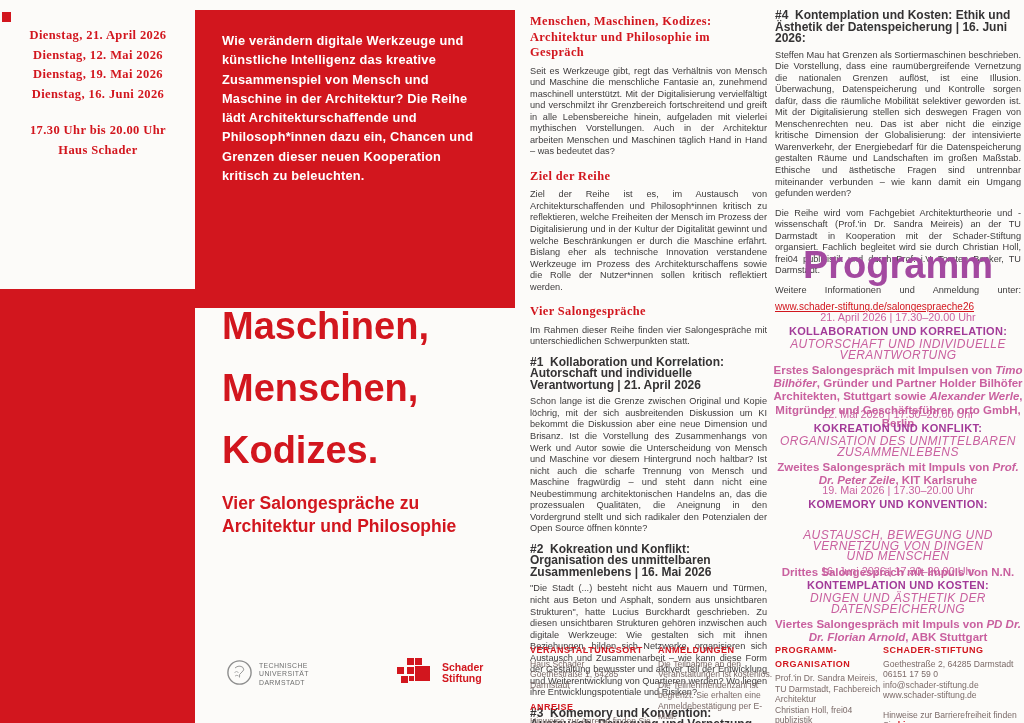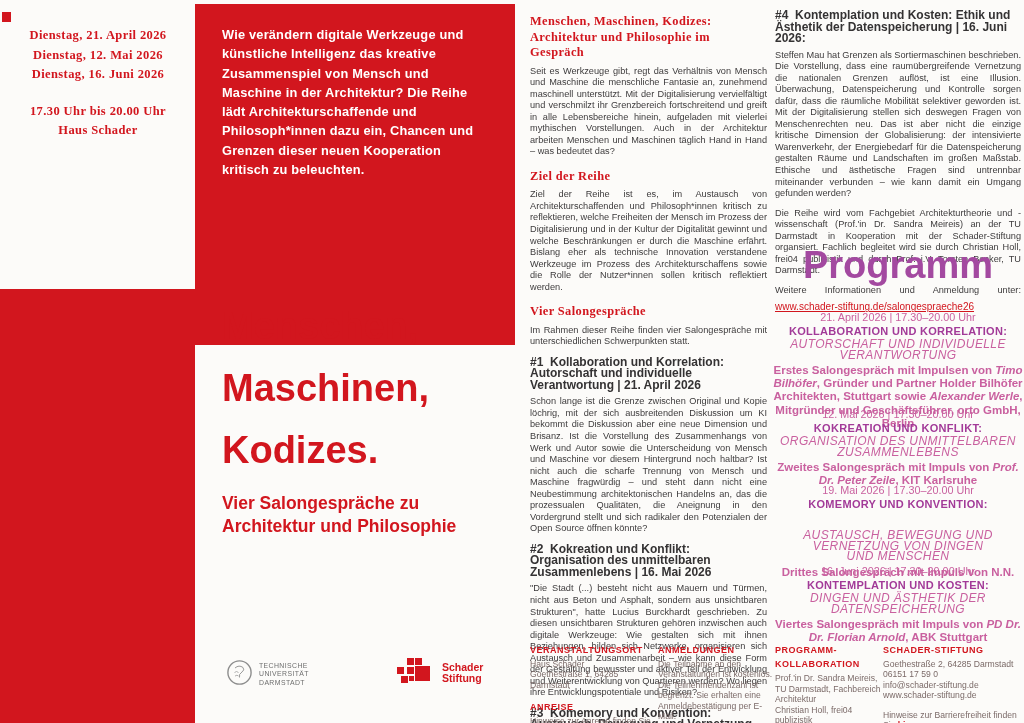--- a/index.html
+++ b/index.html
@@ -17,21 +17,21 @@
         font-family:"Liberation Sans",sans-serif;overflow:hidden;}
   .corner-mark{position:absolute;left:2px;top:12px;width:9px;height:10px;background:var(--red);}
 
   
   .col1{position:absolute;left:0;top:26px;width:196px;text-align:center;color:var(--red);
         font-family:"Liberation Serif",serif;font-weight:bold;font-size:12.5px;}
   .col1 .d{line-height:19.5px;letter-spacing:0.4px;}
   .col1 .gap{height:17px;}
 
   
-  .redbox{position:absolute;left:195px;top:4px;width:320px;height:341px;background:var(--red);}
+  .redbox{position:absolute;left:195px;top:10px;width:320px;height:298px;background:var(--red);}
   .redbox p{margin:21px 26px 0 27px;font-size:12.8px;line-height:19.3px;font-weight:bold;
             color:#fff;letter-spacing:0.2px;}
 
   
   .leftstrip{position:absolute;left:0;top:289px;width:195px;height:434px;background:var(--red);}
 
   
   .titleblock{position:absolute;left:222px;top:306px;width:300px;color:var(--red);}
   .titleblock .t{font-size:38px;font-weight:bold;line-height:40px;margin-bottom:22px;}
   .titleblock .sub{margin-top:15px;font-size:17.5px;font-weight:bold;line-height:23px;width:262px;}
@@ -78,35 +78,36 @@
 </head>
 <body>
 
 <div class="page">
 
   <div class="corner-mark"></div>
 
   <div class="col1">
     <div class="d">Dienstag, 21. April 2026</div>
     <div class="d">Dienstag, 12. Mai 2026</div>
+    <div class="d">Dienstag, 19. Mai 2026</div>
     <div class="d">Dienstag, 16. Juni 2026</div>
     <div class="gap"></div>
     <div class="d">17.30 Uhr bis 20.00 Uhr</div>
     <div class="d">Haus Schader</div>
   </div>
 
   <div class="redbox">
     <p>Wie verändern digitale Werkzeuge und künstliche Intelligenz das kreative Zusammenspiel von Mensch und Maschine in der Architektur? Die Reihe lädt Architekturschaffende und Philosoph*innen dazu ein, Chancen und Grenzen dieser neuen Kooperation kritisch zu beleuchten.</p>
   </div>
 
   <div class="leftstrip"></div>
 
   <div class="titleblock">
+    <div class="t">Maschinen,</div>
     <div class="t">Menschen,</div>
-    <div class="t">Maschinen,</div>
     <div class="t">Kodizes.</div>
     <div class="sub">Vier Salongespräche zu Architektur und Philosophie</div>
   </div>
 
   <div class="logos">
     <div class="tu">
       <span>
         <svg width="27" height="29" viewBox="0 0 27 29">
           <circle cx="13.5" cy="14.5" r="11.6" fill="none" stroke="#8d8d8d" stroke-width="1.4"></circle>
           <path d="M9 10 Q13 6.5 17 9.5 Q19 12 16 14 Q12.5 16 13.5 19.5" fill="none" stroke="#9a9a9a" stroke-width="1"></path>
@@ -222,21 +223,21 @@
   <div class="entry e4">
     <div class="e-date">16. Juni 2026 | 17.30–20.00 Uhr</div>
     <div class="e-title">KONTEMPLATION UND KOSTEN:</div>
     <div class="e-sub">DINGEN UND ÄSTHETIK DER DATENSPEICHERUNG</div>
     <div class="e-desc"><span>Viertes Salongespräch mit Impuls von </span><span style="font-style: italic;">PD Dr. Dr. Florian Arnold</span><span>, ABK Stuttgart</span></div>
   </div>
 
   <div class="flyer-footer f4" style="left:775px;">
     <div class="f-col3">
       <div class="f-head">PROGRAMM-</div>
-      <div class="f-head" style="margin-bottom:4px;">KOLLABORATION</div>
+      <div class="f-head" style="margin-bottom:4px;">ORGANISATION</div>
       <div class="f-text">Prof.'in Dr. Sandra Meireis, TU Darmstadt, Fachbereich Architektur</div>
       <div class="f-text">Christian Holl, frei04 publizistik</div>
 
     </div>
     <div class="f-col4">
       <div class="f-head">SCHADER-STIFTUNG</div>
       <div class="f-text">Goethestraße 2, 64285 Darmstadt</div>
       <div class="f-text">06151 17 59 0</div>
       <div class="f-text">info@schader-stiftung.de</div>
       <div class="f-text">www.schader-stiftung.de</div>

